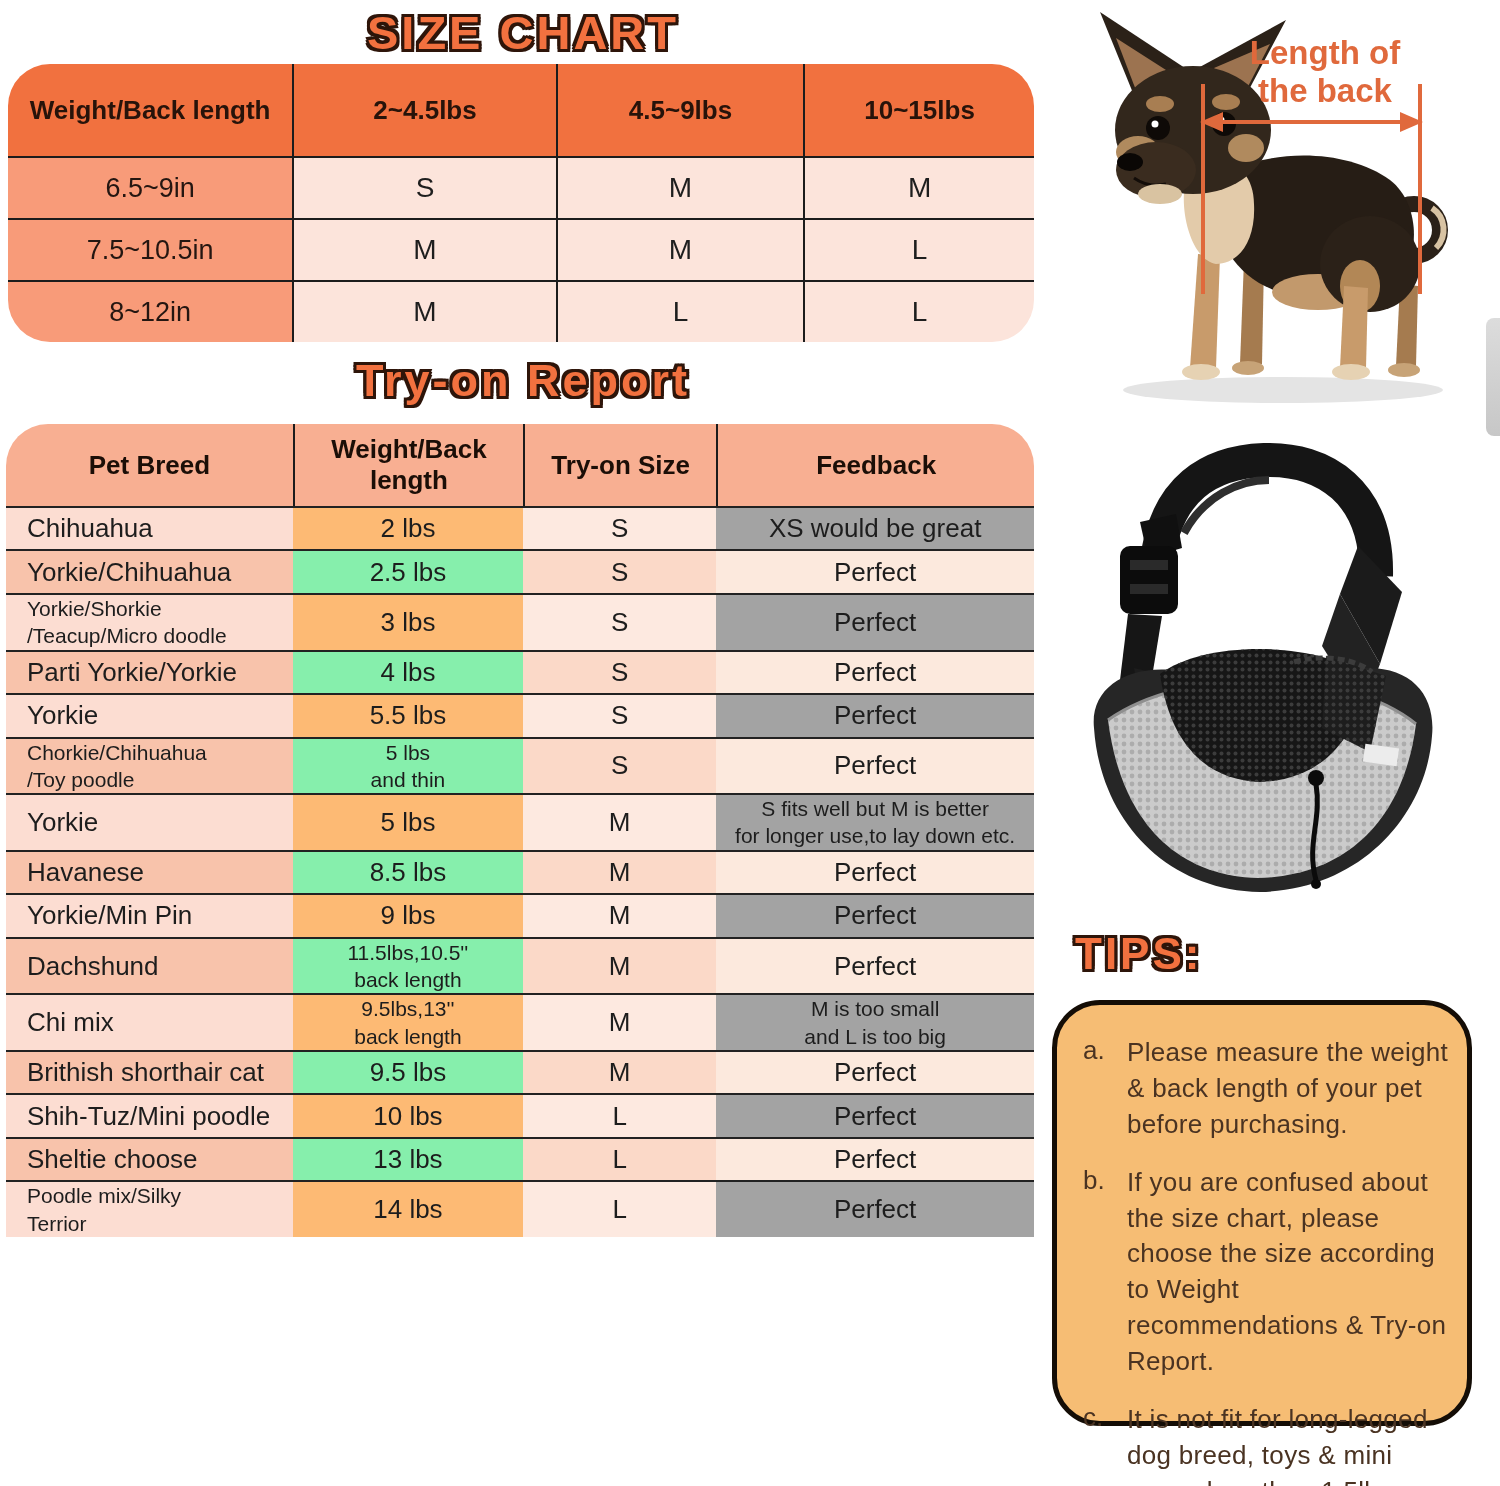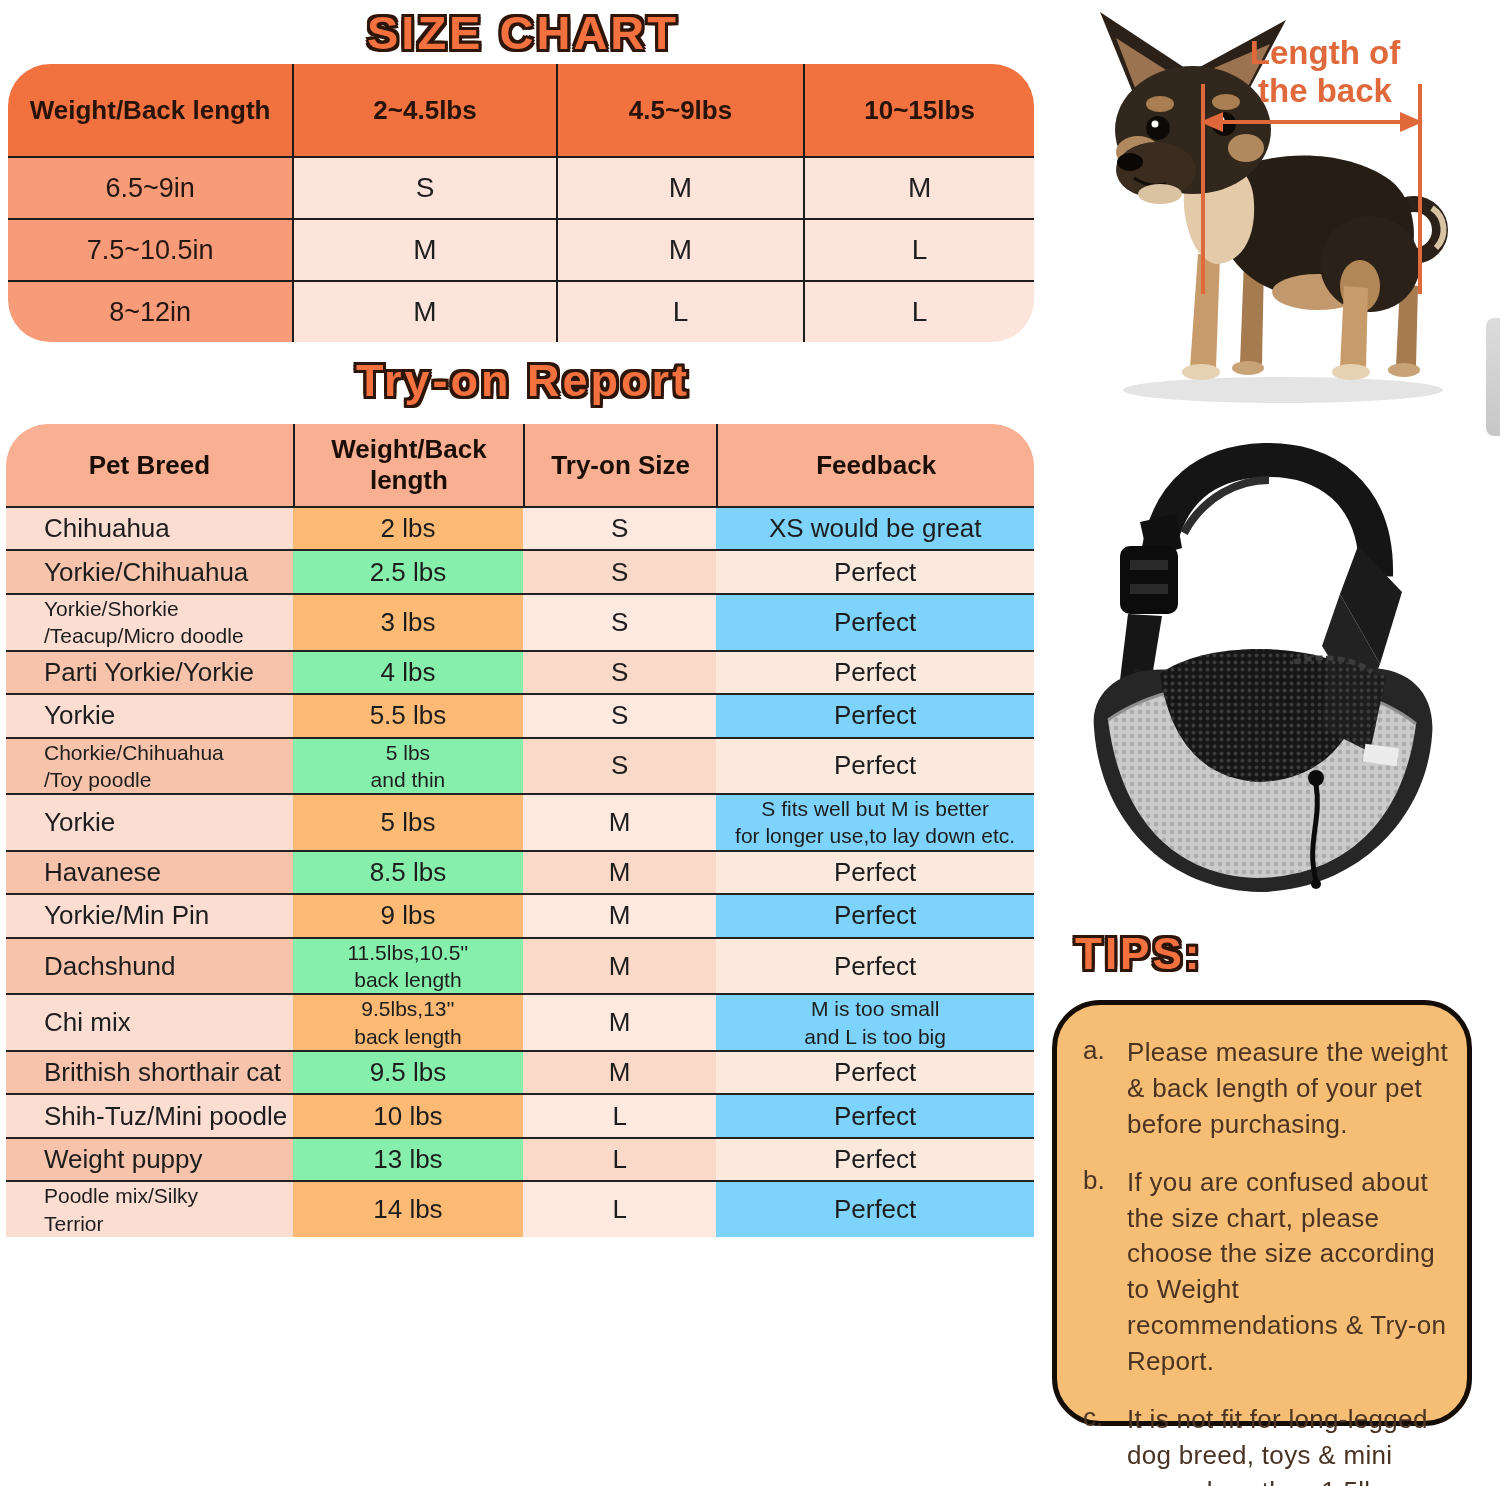--- a/index.html
+++ b/index.html
@@ -51,23 +51,23 @@
   #tryon-table{
     left:6px;top:424px;width:1028px;height:813px;
     grid-template-columns:27.9% 22.4% 18.8% 30.9%;
     grid-template-rows:82px repeat(15,1fr);
     border-radius:42px 42px 0 0;
   }
   .to-h{background:#F8AF92;font-weight:bold;font-size:26px;color:#1B0E07;}
   #tryon-table .to-h.c1,#tryon-table .to-h.c2,#tryon-table .to-h.c3{border-left:2px solid #1C1C1C;}
   .to-c{font-size:26px;color:#1D1D1D;border-top:2px solid #222222;}
   .to-c.small{font-size:21px;line-height:1.3;}
-  .to-c.breed{justify-content:flex-start;text-align:left;padding-left:38px;}
+  .to-c.breed{justify-content:flex-start;text-align:left;padding-left:21px;}
   .to-c.light.c0{background:#FCDDD2;} .to-c.light.c1{background:#fdba74;}
-  .to-c.light.c2{background:#FDE9E0;} .to-c.light.c3{background:#7dd3fc;text-align:center;}
+  .to-c.light.c2{background:#FDE9E0;} .to-c.light.c3{background:#a3a3a3;text-align:center;}
   .to-c.dark.c0{background:#F8C3AB;}  .to-c.dark.c1{background:#86efac;}
   .to-c.dark.c2{background:#FBD9C8;}  .to-c.dark.c3{background:#FCE9DD;}
 
   
   #dog-figure{position:absolute;left:1048px;top:2px;width:436px;height:408px;}
   #sling-figure{position:absolute;left:1064px;top:428px;width:400px;height:495px;}
   #dog-figure svg,#sling-figure svg{width:100%;height:100%;display:block;}
 
   
   #tips-box{
@@ -171,21 +171,21 @@
     <div class="cell to-c c3 light small">M is too small
 and L is too big</div>
     <div class="cell to-c c0 dark breed">Brithish shorthair cat</div>
     <div class="cell to-c c1 dark">9.5 lbs</div>
     <div class="cell to-c c2 dark">M</div>
     <div class="cell to-c c3 dark">Perfect</div>
     <div class="cell to-c c0 light breed">Shih-Tuz/Mini poodle</div>
     <div class="cell to-c c1 light">10 lbs</div>
     <div class="cell to-c c2 light">L</div>
     <div class="cell to-c c3 light">Perfect</div>
-    <div class="cell to-c c0 dark breed">Weight puppy</div>
+    <div class="cell to-c c0 dark breed">Sheltie choose</div>
     <div class="cell to-c c1 dark">13 lbs</div>
     <div class="cell to-c c2 dark">L</div>
     <div class="cell to-c c3 dark">Perfect</div>
     <div class="cell to-c c0 light small breed">Poodle mix/Silky
 Terrior</div>
     <div class="cell to-c c1 light">14 lbs</div>
     <div class="cell to-c c2 light">L</div>
     <div class="cell to-c c3 light">Perfect</div>
   </div>
 

